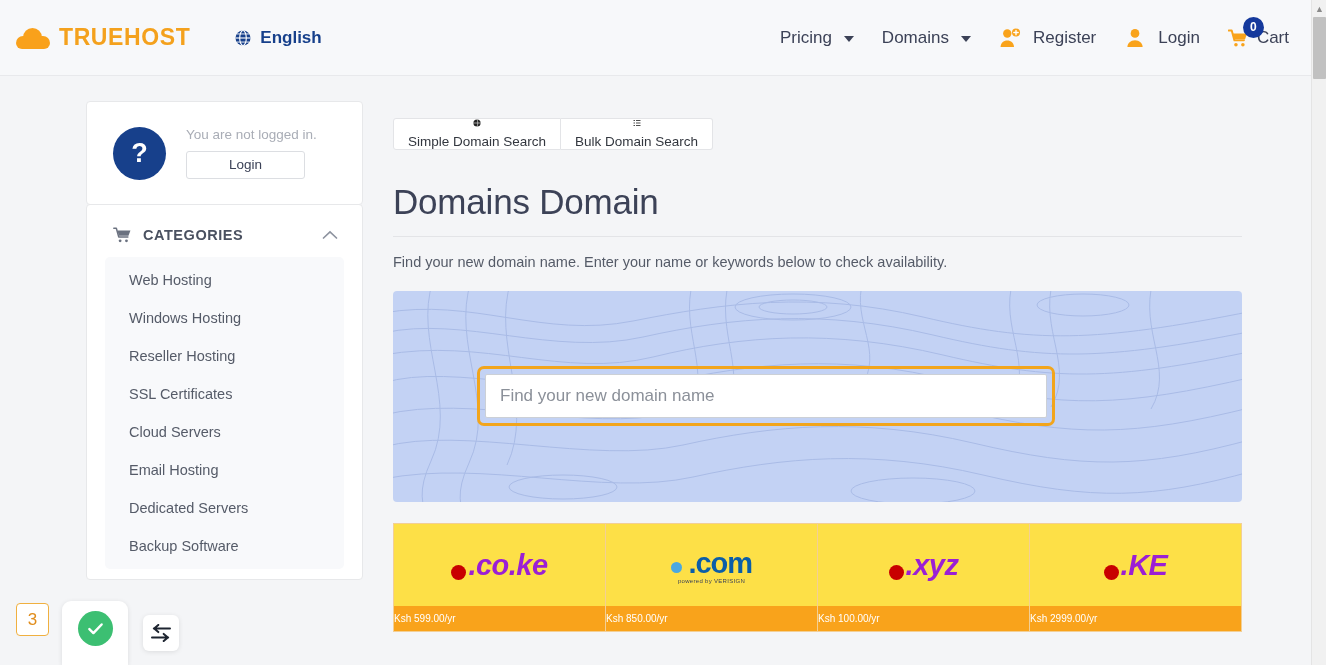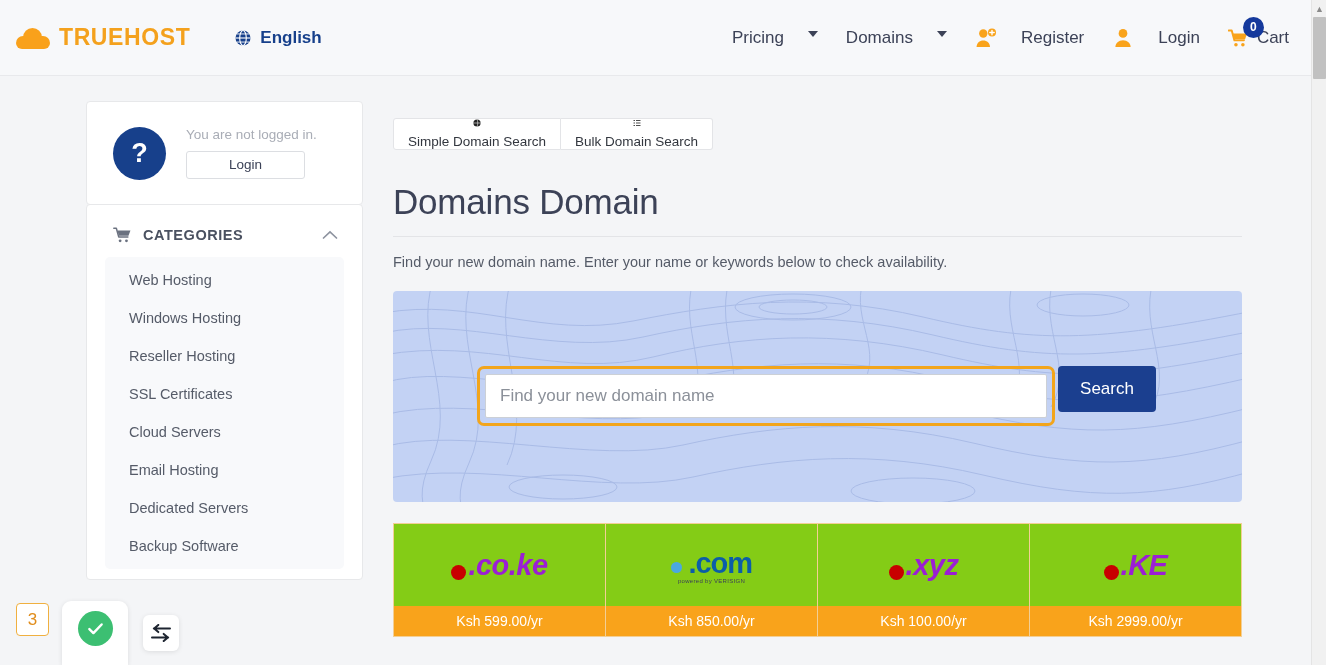--- a/index.html
+++ b/index.html
@@ -37,21 +37,21 @@
     display: flex; align-items: center; gap: 8px;
     margin-left: 44px; color: #17408b; font-weight: bold; font-size: 17px;
   }
   .globe { width: 18px; height: 18px; }
 
   .nav-right {
     margin-left: auto; display: flex; align-items: center;
     gap: 28px; margin-right: 22px;
   }
   .nav-item {
-    display: flex; gap: 24px;
+    display: flex; align-items: center; gap: 12px;
     font-size: 17px; color: #3c4257;
   }
   .caret {
     width: 0; height: 0;
     border-left: 5px solid transparent; border-right: 5px solid transparent;
     border-top: 6px solid #3c4257; margin-top: 3px;
   }
   .user-ico { width: 22px; height: 20px; }
   .cart-wrap { position: relative; display: flex; align-items: center; gap: 7px; }
   .cart-badge {
@@ -150,28 +150,28 @@
     margin-left: 3px; width: 98px; height: 46px; border: none; border-radius: 4px;
     background: #1b3f8f; color: #fff; font-size: 17px; cursor: pointer;
     font-family: "Liberation Sans", sans-serif;
   }
 
   .tld-grid {
     margin-top: 21px; display: grid; grid-template-columns: repeat(4, 1fr);
     border-left: 1px solid #f3cf95;
   }
   .tld-card {
-    border: 1px solid #f3cf95; border-left: none; background: #84cc16;
+    border: 1px solid #f3cf95; border-left: none; background: #fde047;
   }
   .tld-logo {
     height: 82px; display: flex; align-items: center; justify-content: center;
   }
   .tld-price {
-    background: #f9a31b; color: #fff; text-align: center;
-    font-size: 14px; padding: 7px 9px;
+    background: #f9a31b; color: #fff; text-align: left;
+    font-size: 10px; padding: 7px 0;
   }
   .dot { display: inline-block; border-radius: 50%; }
 
   
   .badge3 {
     position: absolute; left: 16px; top: 603px;
     width: 33px; height: 33px; border: 1px solid #f0b040; border-radius: 4px;
     background: #fff; color: #e08c1a; font-size: 17px;
     display: flex; align-items: center; justify-content: center;
   }
@@ -342,21 +342,20 @@
           <ellipse cx="400" cy="16" rx="34" ry="7"></ellipse>
           <ellipse cx="690" cy="14" rx="46" ry="11"></ellipse>
           <ellipse cx="170" cy="196" rx="54" ry="12"></ellipse>
           <ellipse cx="520" cy="200" rx="62" ry="13"></ellipse>
         </g>
       </svg>
       <div class="search-row">
         <div class="input-focus">
           <input class="dom-input" type="text" placeholder="Find your new domain name" style="">
         </div>
-        <button class="search-btn">Search</button>
       </div>
     </div>
 
     <div class="tld-grid">
       <div class="tld-card">
         <div class="tld-logo">
           <span class="dot" style="width:15px;height:15px;background:#c80000;margin-right:2px;margin-top:14px;"></span>
           <span style="font-size:29px;font-weight:bold;color:#9b1fd4;font-style:italic;letter-spacing:-0.5px;">.co.ke</span>
         </div>
         <div class="tld-price">Ksh 599.00/yr</div>

